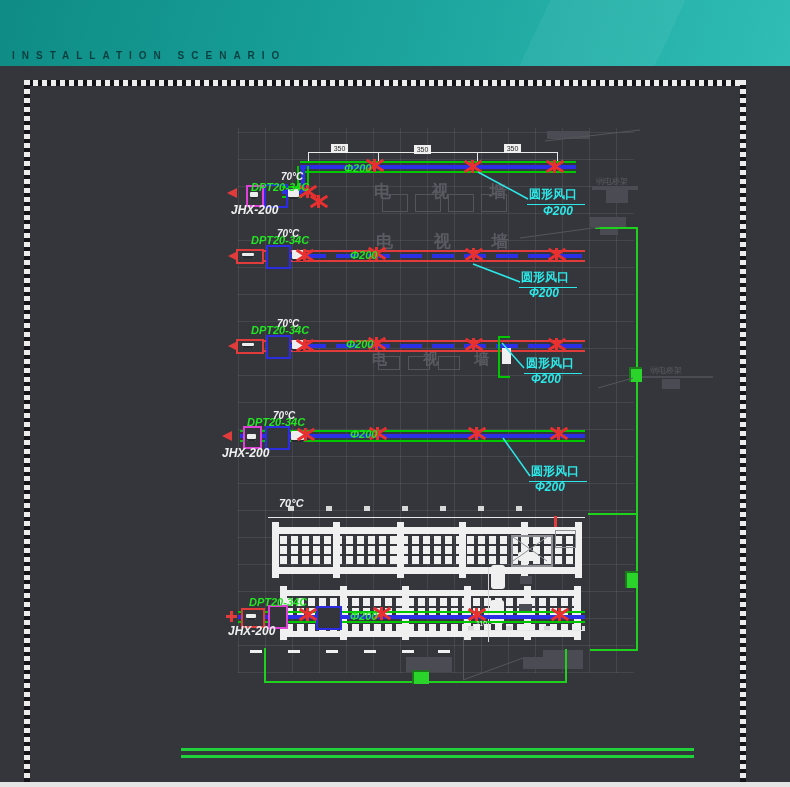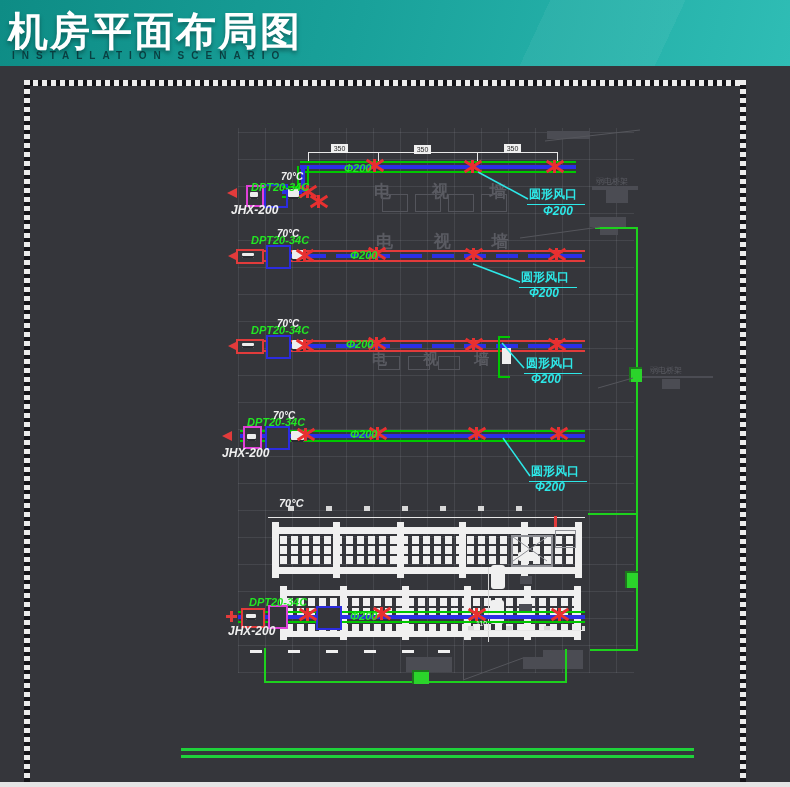--- a/index.html
+++ b/index.html
@@ -57,21 +57,20 @@
   svg{pointer-events:none;}
 </style>
 </head>
 <body>
 
 <div id="stage">
 
   <div class="abs" id="banner">
     <div class="shard"></div>
   </div>
-  <div class="abs" id="bt">机房平面布局图</div>
   <div class="abs" id="bs">INSTALLATION SCENARIO</div>
 
   <div class="abs frH" style="left:24px;top:80px;width:722px;"></div>
   <div class="abs frV" style="left:24px;top:80px;height:707px;"></div>
   <div class="abs frV" style="left:740px;top:80px;height:707px;"></div>
   <div class="abs" style="left:0;top:782px;width:790px;height:5px;background:#e5e5e5;"></div>
 
   <div class="abs" id="grid"></div>
   <div class="abs faint" style="left:374px;top:180px;font-size:17px;font-weight:bold;letter-spacing:18px;">电 视 墙</div>
   <div class="abs faint" style="left:376px;top:230px;font-size:17px;font-weight:bold;letter-spacing:18px;">电 视 墙</div>

